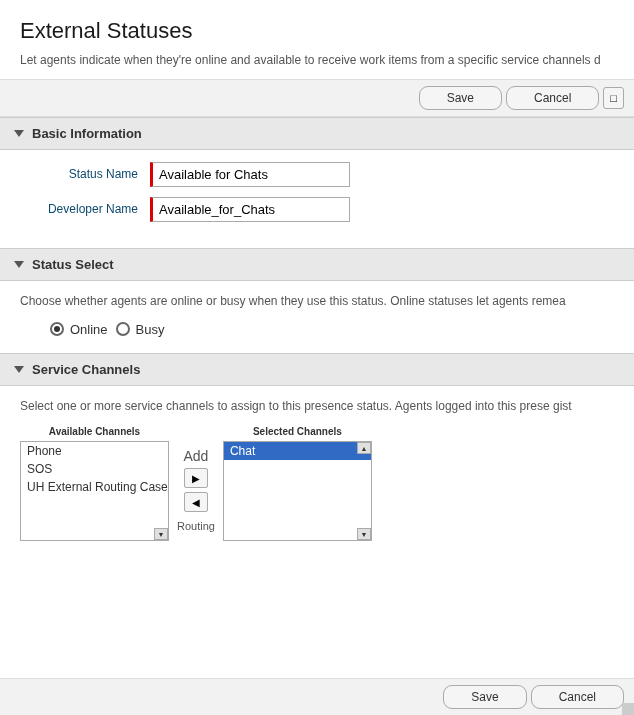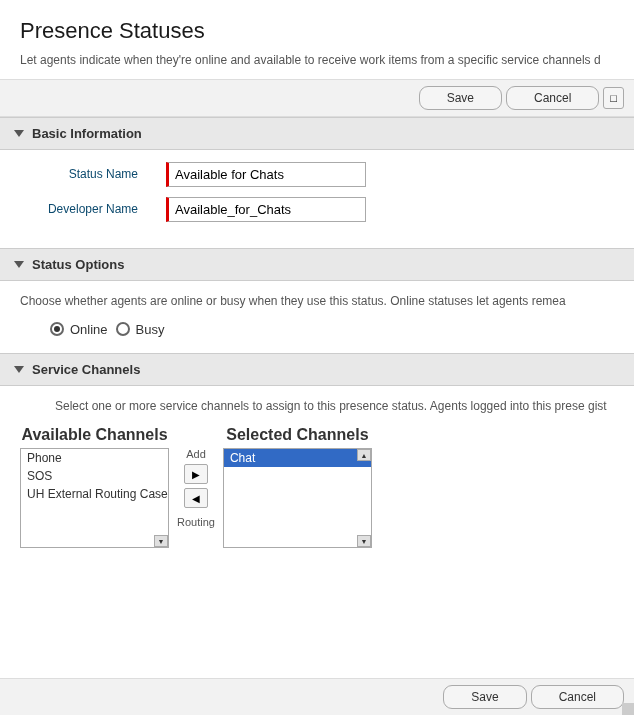--- a/index.html
+++ b/index.html
@@ -103,21 +103,20 @@
       font-size: 12px;
       color: #0c4a6e;
     }
     .form-input {
       border: 1px solid #aaa;
       padding: 4px 6px;
       font-size: 13px;
       width: 200px;
       border-left: 3px solid #d00;
       outline: none;
-      margin-left: 16px;
     }
     .status-options-desc {
       font-size: 12px;
       color: #555;
       margin-bottom: 12px;
       line-height: 1.4;
     }
     .radio-group {
       display: flex;
       flex-direction: row;
@@ -146,34 +145,33 @@
       width: 6px;
       height: 6px;
       border-radius: 50%;
       background: #333;
     }
     .service-channels-desc {
       font-size: 12px;
       color: #555;
       margin-bottom: 12px;
       line-height: 1.4;
-      margin-left: 35px;
     }
     .channels-container {
       display: flex;
       align-items: flex-start;
       gap: 0;
     }
     .channel-list-wrapper {
       display: flex;
       flex-direction: column;
       align-items: center;
     }
     .channel-list-label {
-      font-size: 16px;
+      font-size: 10px;
       font-weight: bold;
       color: #333;
       margin-bottom: 4px;
       text-align: center;
     }
     .channel-listbox {
       width: 149px;
       height: 100px;
       border: 1px solid #aaa;
       background: #fff;
@@ -191,21 +189,21 @@
       color: #fff;
     }
     .add-remove-buttons {
       display: flex;
       flex-direction: column;
       align-items: center;
       padding: 22px 8px 0 8px;
       gap: 4px;
     }
     .add-remove-label {
-      font-size: 11px;
+      font-size: 14px;
       color: #555;
       text-align: left;
     }
     .arrow-btn {
       width: 24px;
       height: 20px;
       border: 1px solid #aaa;
       background: #f5f5f5;
       cursor: pointer;
       display: flex;
@@ -261,21 +259,21 @@
       display: flex; align-items: center; justify-content: center;
       font-size: 7px;
     }
   </style>
 </head>
 <body>
 
 <div class="page-container">
 
   <div class="page-header">
-    <h1 class="page-title">Presence Statuses</h1>
+    <h1 class="page-title">External Statuses</h1>
     <p class="page-description">Let agents indicate when they're online and available to receive work items from a specific service channels d</p>
   </div>
 
   <div class="toolbar">
     <button class="btn">Save</button>
     <button class="btn">Cancel</button>
     <button class="btn-small-icon">□</button>
   </div>
 
   <div class="form-body">
@@ -293,21 +291,21 @@
         <div class="form-row">
           <label class="form-label">Developer Name</label>
           <input class="form-input" type="text" value="Available_for_Chats" style="">
         </div>
       </div>
     </div>
 
     <div class="section">
       <div class="section-header">
         <span class="triangle"></span>
-        <span>Status Options</span>
+        <span>Status Select</span>
       </div>
       <div class="section-body">
         <p class="status-options-desc">Choose whether agents are online or busy when they use this status. Online statuses let agents remea</p>
         <div class="radio-group">
           <div class="radio-row">
             <div class="radio-circle selected">
             </div>
             <span>Online</span>
           </div>
           <div class="radio-row">

